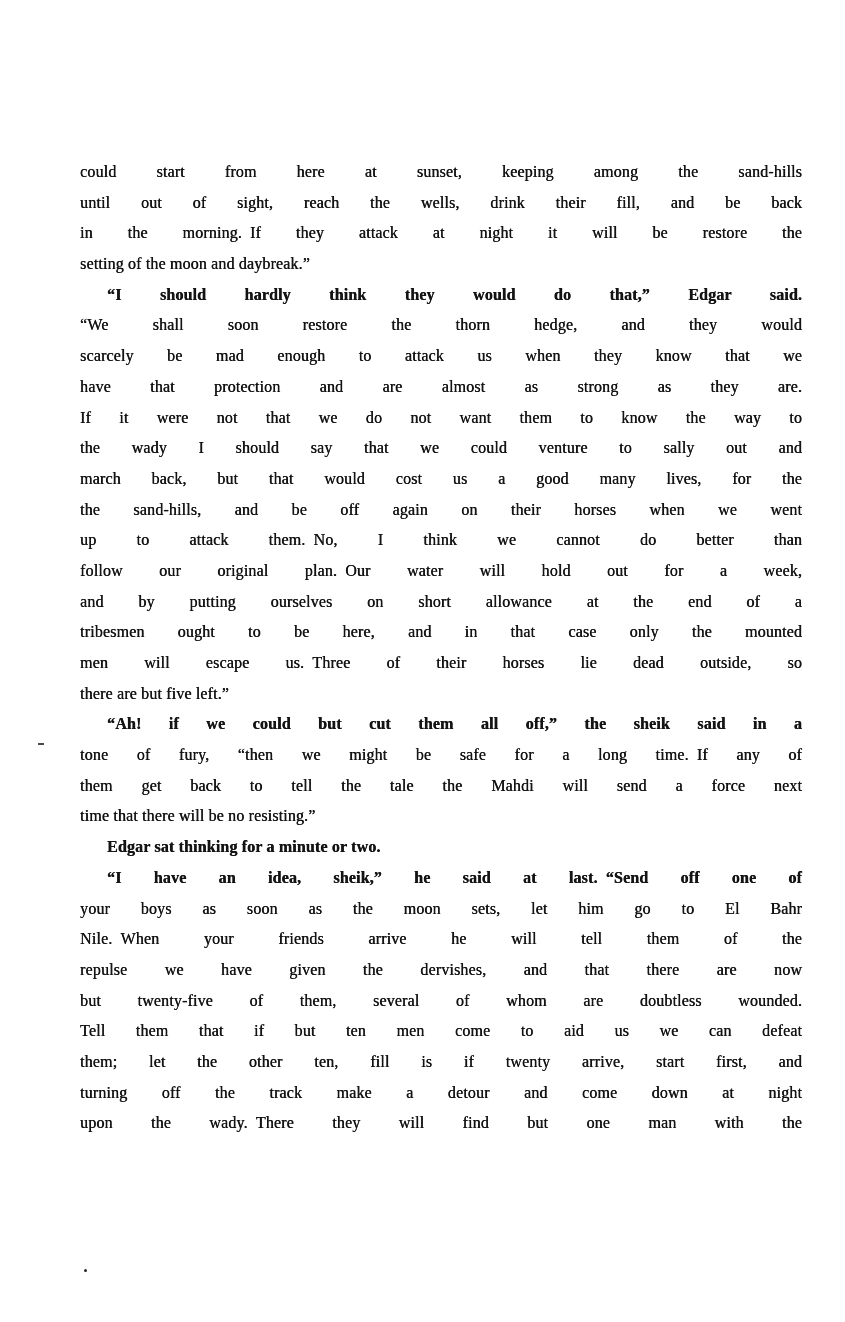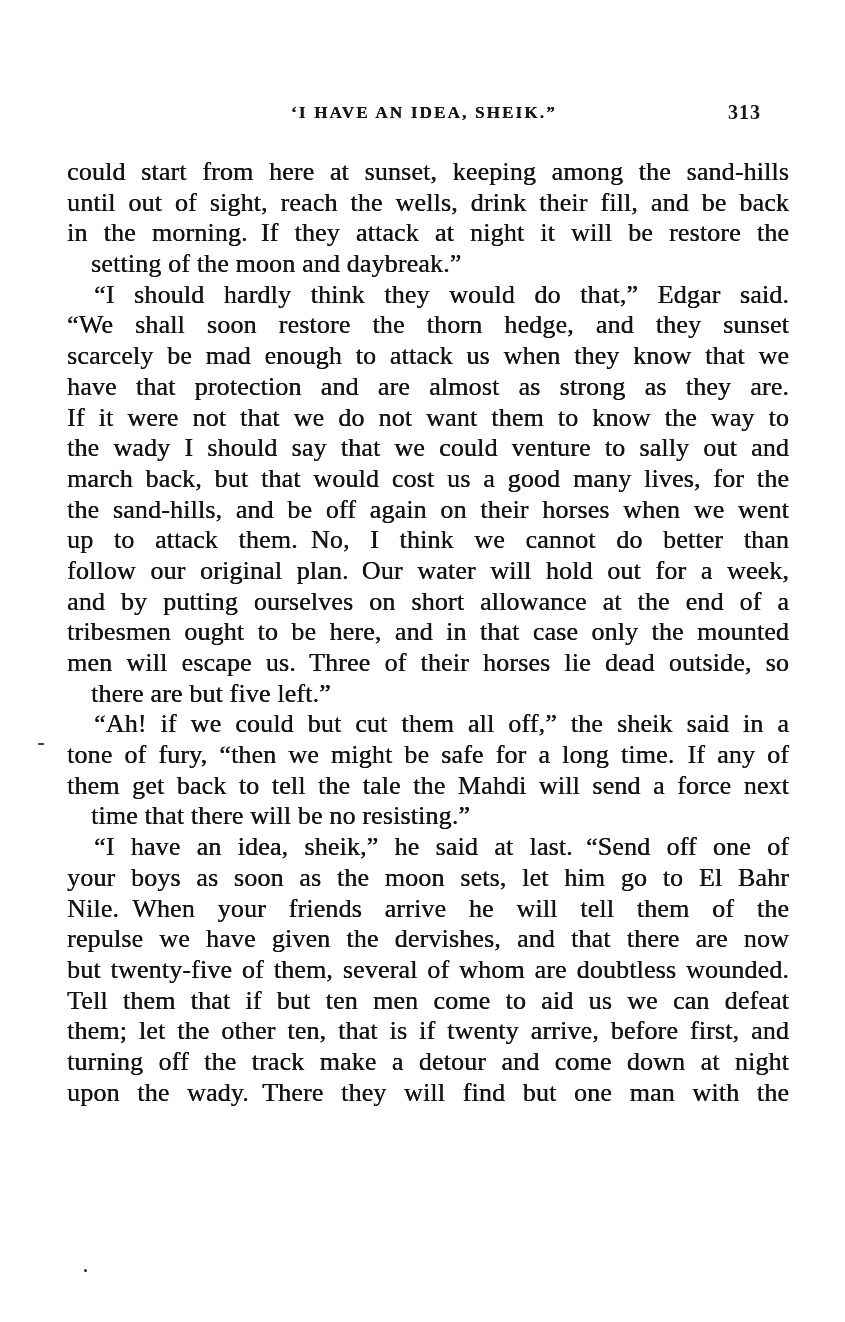--- a/index.html
+++ b/index.html
@@ -39,41 +39,41 @@
     top: -2px;
     right: 24px;
     font-size: 20px;
     font-weight: bold;
     letter-spacing: 1px;
     color: #161616;
   }
   
   .text-block {
     position: absolute;
-    left: 67px;
+    left: 80px;
     top: 157px;
     width: 722px;
-    font-size: 26px;
+    font-size: 16px;
     letter-spacing: 0.15px;
     text-shadow: 0.35px 0 0 currentColor;
   }
   .line {
     line-height: 30.7px;
     height: 30.7px;
     text-align: justify;
     text-align-last: justify;
     white-space: nowrap;
     overflow: visible;
   }
   .line.flush {
     text-align-last: left;
-    margin-left: 24px;
   }
   .line.indent {
     text-indent: 27px;
+    font-weight: bold;
   }
   
   .artifact {
     position: absolute;
     background: #4a4a4a;
   }
   .artifact.dash {
     left: 38px;
     top: 743px;
     width: 6px;
@@ -86,55 +86,52 @@
     height: 3px;
     border-radius: 50%;
     background: #2a2a2a;
   }
 </style>
 </head>
 <body>
 
 <div class="page">
 
-  <div class="running-head">
-    <span class="head-title">‘I HAVE AN IDEA, SHEIK.”</span>
-    <span class="page-number">313</span>
-  </div>
 
   <div class="text-block" id="text-block">
       <div class="line">could start from here at sunset, keeping among the sand-hills</div>
       <div class="line">until out of sight, reach the wells, drink their fill, and be back</div>
       <div class="line">in the morning. If they attack at night it will be restore the</div>
       <div class="line flush">setting of the moon and daybreak.”</div>
       <div class="line indent">“I should hardly think they would do that,” Edgar said.</div>
-      <div class="line">“We shall soon restore the thorn hedge, and they sunset</div>
+      <div class="line">“We shall soon restore the thorn hedge, and they would</div>
       <div class="line">scarcely be mad enough to attack us when they know that we</div>
       <div class="line">have that protection and are almost as strong as they are.</div>
       <div class="line">If it were not that we do not want them to know the way to</div>
       <div class="line">the wady I should say that we could venture to sally out and</div>
       <div class="line">march back, but that would cost us a good many lives, for the</div>
       <div class="line">the sand-hills, and be off again on their horses when we went</div>
       <div class="line">up to attack them. No, I think we cannot do better than</div>
       <div class="line">follow our original plan. Our water will hold out for a week,</div>
       <div class="line">and by putting ourselves on short allowance at the end of a</div>
       <div class="line">tribesmen ought to be here, and in that case only the mounted</div>
       <div class="line">men will escape us. Three of their horses lie dead outside, so</div>
       <div class="line flush">there are but five left.”</div>
       <div class="line indent">“Ah! if we could but cut them all off,” the sheik said in a</div>
       <div class="line">tone of fury, “then we might be safe for a long time. If any of</div>
       <div class="line">them get back to tell the tale the Mahdi will send a force next</div>
       <div class="line flush">time that there will be no resisting.”</div>
+      <div class="line indent flush">Edgar sat thinking for a minute or two.</div>
       <div class="line indent">“I have an idea, sheik,” he said at last. “Send off one of</div>
       <div class="line">your boys as soon as the moon sets, let him go to El Bahr</div>
       <div class="line">Nile. When your friends arrive he will tell them of the</div>
       <div class="line">repulse we have given the dervishes, and that there are now</div>
       <div class="line">but twenty-five of them, several of whom are doubtless wounded.</div>
       <div class="line">Tell them that if but ten men come to aid us we can defeat</div>
-      <div class="line">them; let the other ten, that is if twenty arrive, before first, and</div>
+      <div class="line">them; let the other ten, fill is if twenty arrive, start first, and</div>
       <div class="line">turning off the track make a detour and come down at night</div>
       <div class="line">upon the wady. There they will find but one man with the</div>
     </div>
 
   <div class="artifact dash"></div>
   <div class="artifact dot"></div>
 
 </div>
 
 </body></html>

